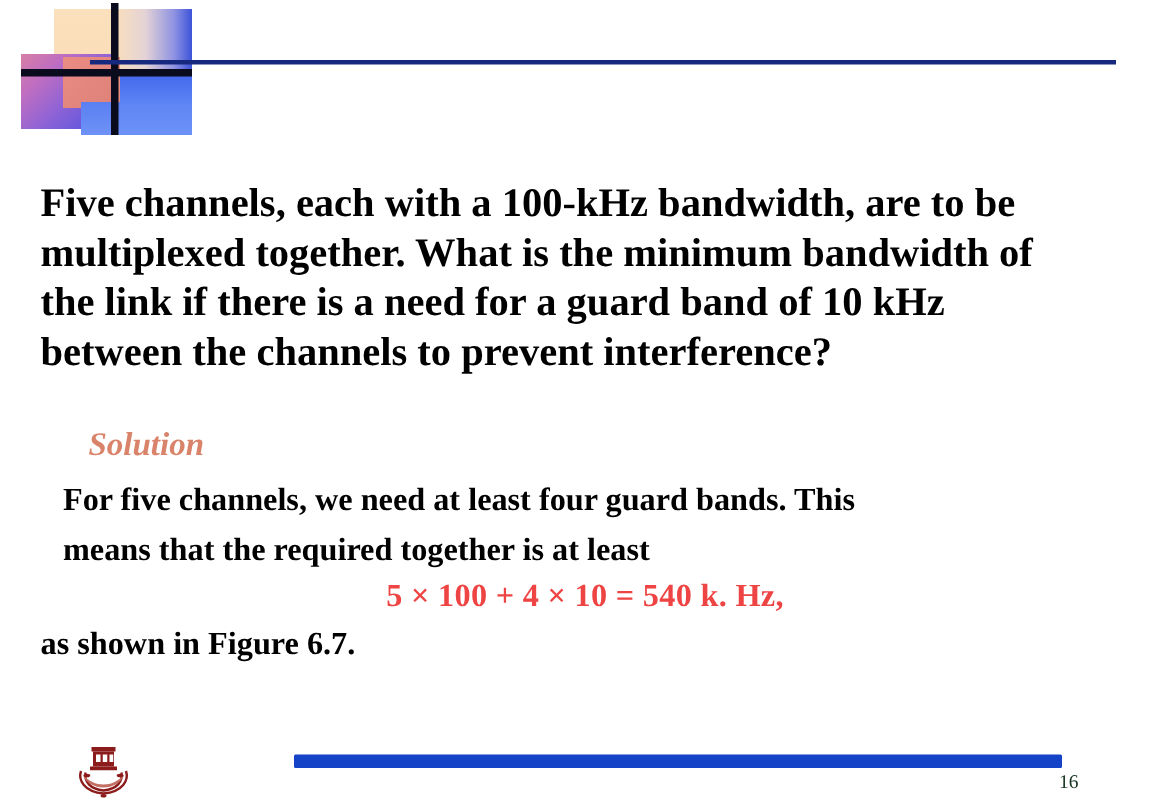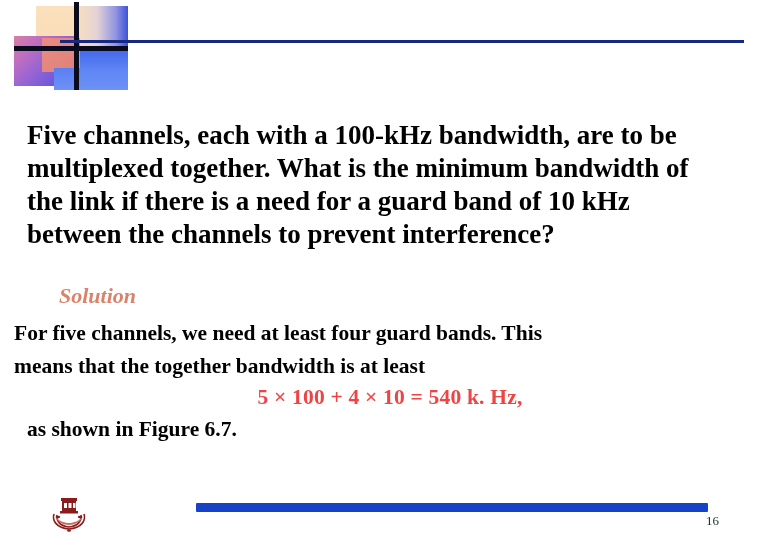--- a/index.html
+++ b/index.html
@@ -147,21 +147,21 @@
     font-family: "Liberation Serif", serif;
     font-style: italic;
     font-weight: bold;
     font-size: 22px;
     color: #d9846a;
     margin-left: 32px;
   }
 
   .solution-body {
     position: absolute;
-    left: 14px;
+    left: 42px;
     top: 317px;
     width: 723px;
     font-family: "Liberation Serif", serif;
     font-weight: bold;
     font-size: 21.5px;
     line-height: 33px;
     color: #000000;
     text-align: justify;
   }
   .solution-body > span { display: block; }
@@ -253,21 +253,21 @@
     <span>Five channels, each with a 100-kHz bandwidth, are to be</span>
     <span>multiplexed together. What is the minimum bandwidth of</span>
     <span>the link if there is a need for a guard band of 10 kHz</span>
     <span class="lastline">between the channels to prevent interference?</span>
   </div>
 
   <div class="solution-head">Solution</div>
 
   <div class="solution-body">
     <span>For five channels, we need at least four guard bands. This</span>
-    <span class="lastline">means that the together bandwidth is at least</span>
+    <span class="lastline">means that the required together is at least</span>
   </div>
 
   <div class="formula">5 × 100 + 4 × 10 = 540 k. Hz,</div>
 
   <div class="closing">as shown in Figure 6.7.</div>
 
   <div class="footer-logo">
     <svg viewBox="0 0 42 42" width="42" height="42" aria-hidden="true">
       <g fill="#8c1b1b">
         <rect x="13" y="6" width="16" height="3"></rect>

